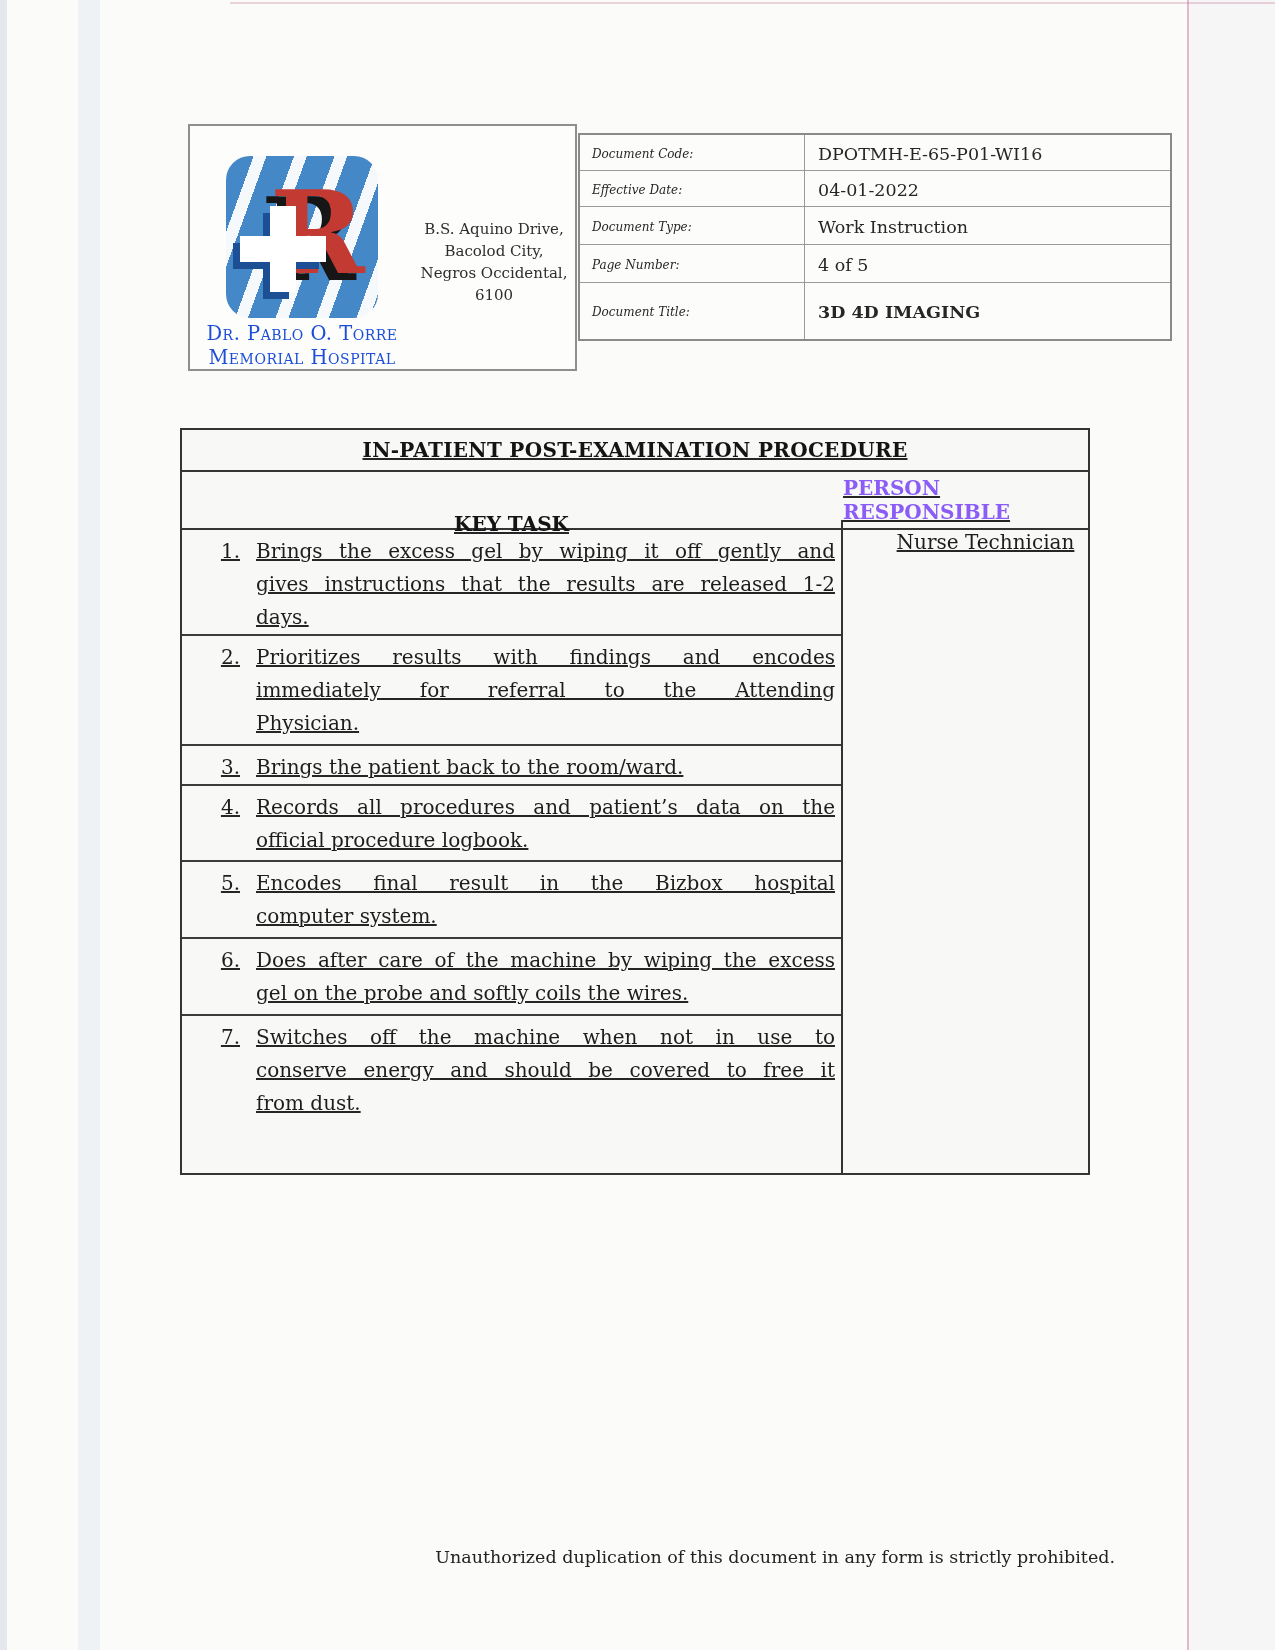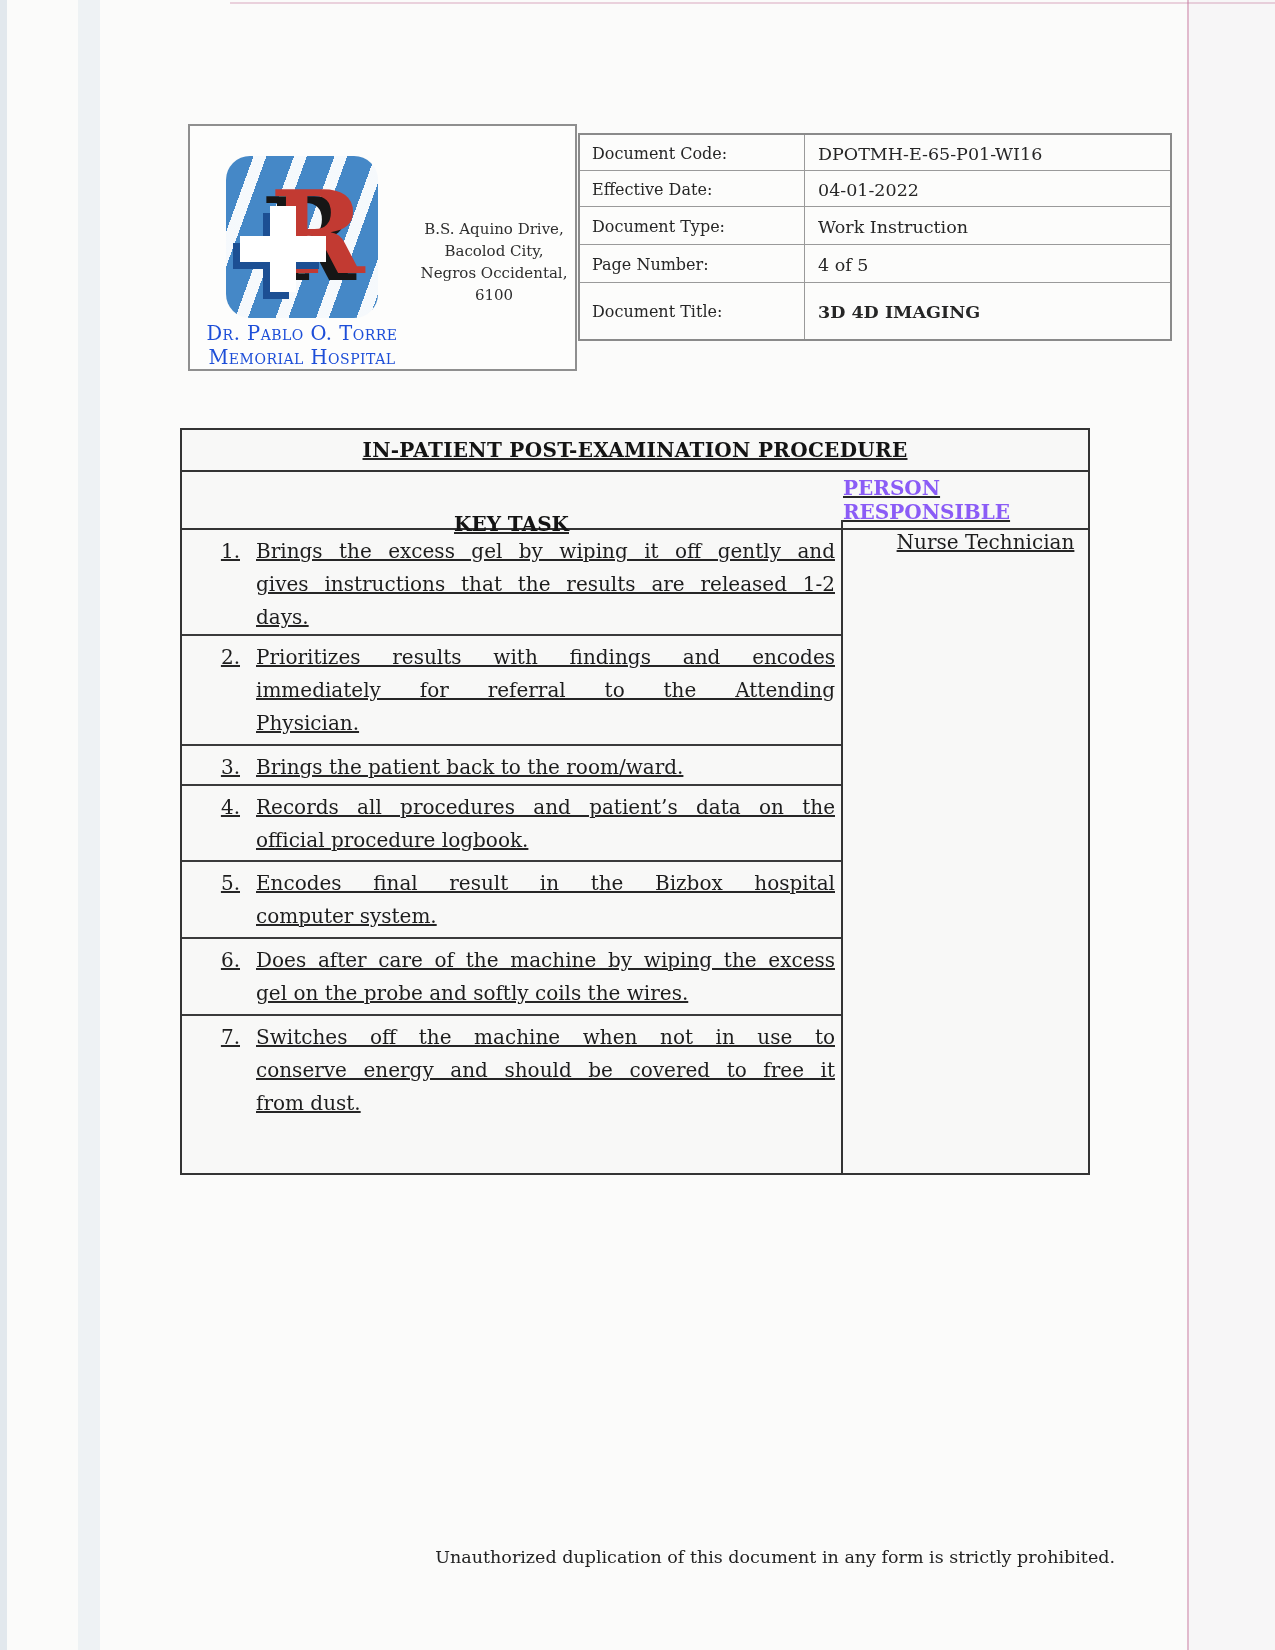--- a/index.html
+++ b/index.html
@@ -61,22 +61,22 @@
   }
   .meta-row { display:flex; border-bottom:1px solid #9a9a9a; }
   .meta-row:last-child { border-bottom:none; }
   .meta-row:nth-child(1){ min-height:36px; }
   .meta-row:nth-child(2){ min-height:36px; }
   .meta-row:nth-child(3){ min-height:38px; }
   .meta-row:nth-child(4){ min-height:38px;text-align:center; }
   .meta-row:nth-child(5){ min-height:56px; }
   .meta-row:nth-child(6){ min-height:48px; }
   .meta-label {
-    width:225px; padding:6px 2px 4px 12px; font-size:16px; line-height:24px;
-    border-right:1px solid #9a9a9a; display:flex; align-items:center;
+    width:225px; padding:6px 2px 4px 12px; font-size:12px; line-height:24px;
+    border-right:1px solid #9a9a9a; display:flex; align-items:center;font-style:italic;
   }
   .meta-value { flex:1; padding:6px 8px 4px 13px; font-size:17.5px; line-height:24px;
     display:flex; align-items:center; }
   .meta-value.bold { font-weight:bold; }
 
   
   .ptable {
     position:absolute; left:180px; top:428px; width:910px;
     border:2px solid #343434; background:#f8f8f7;text-decoration:underline;
   }

